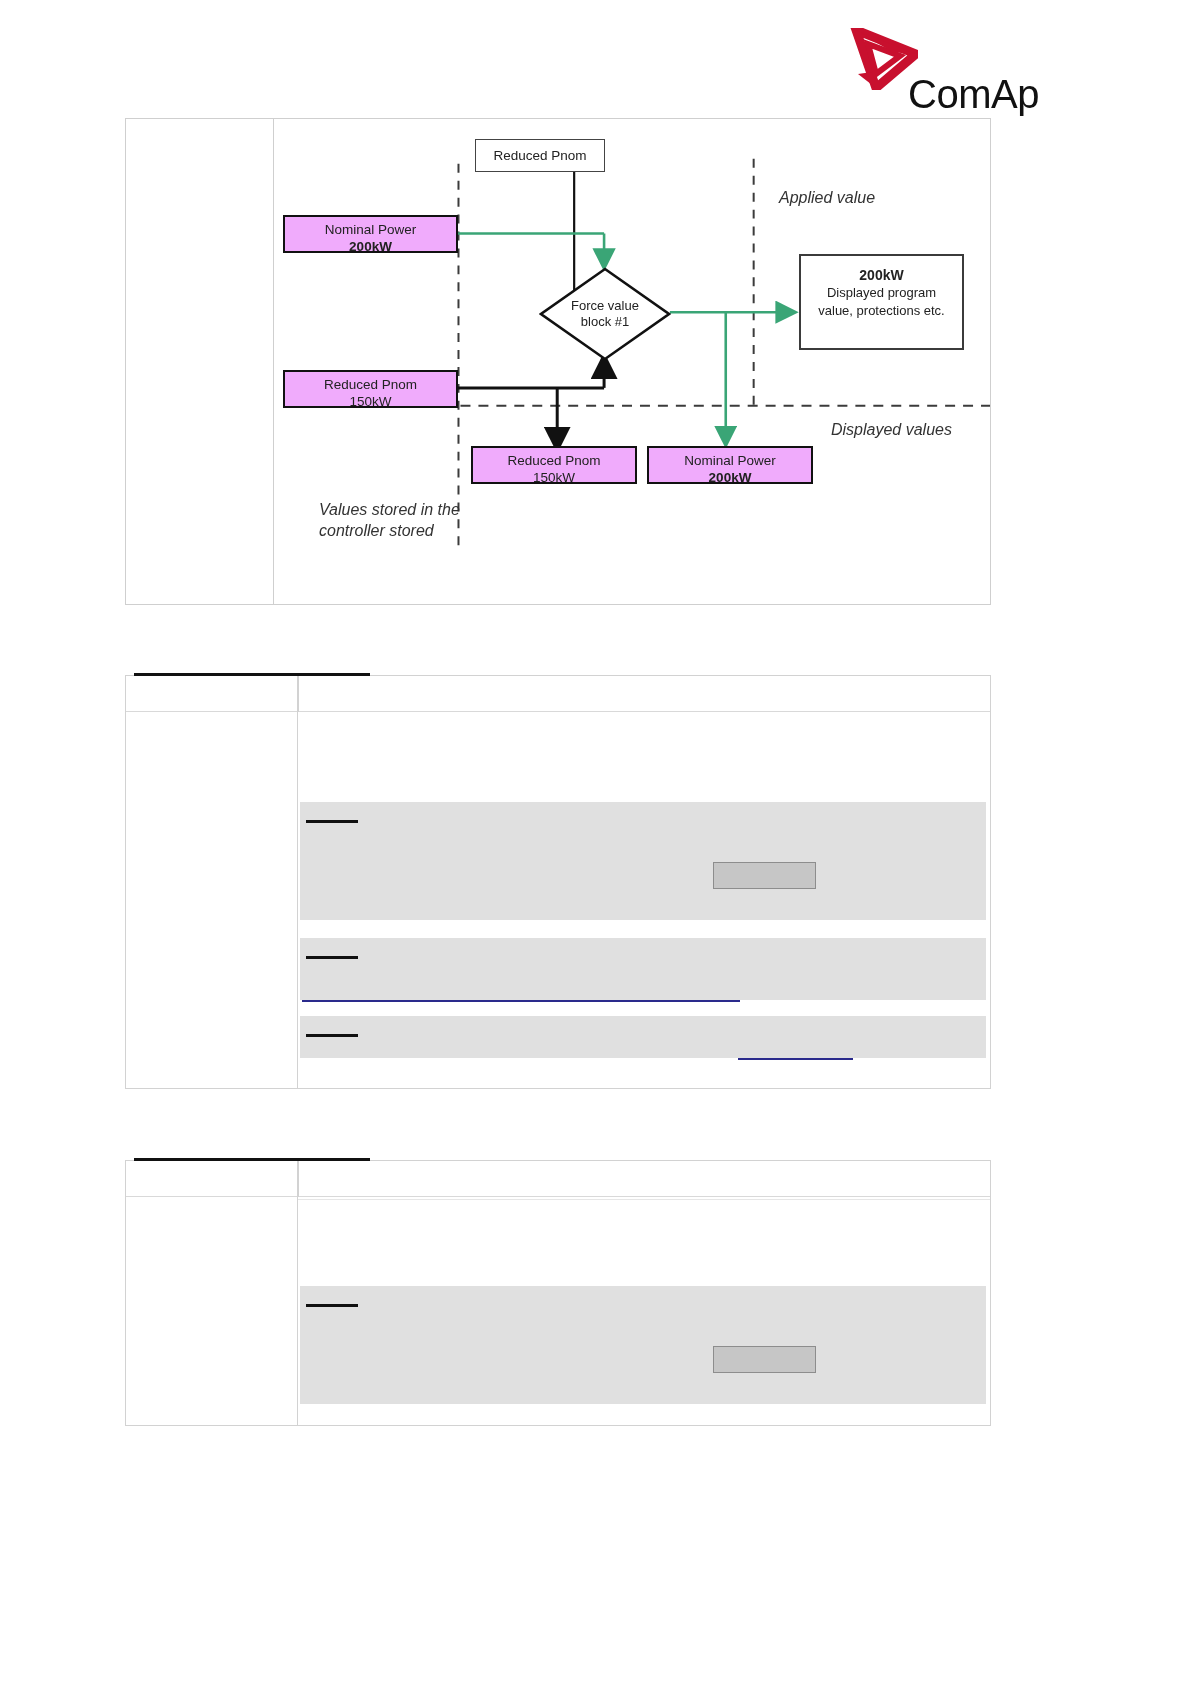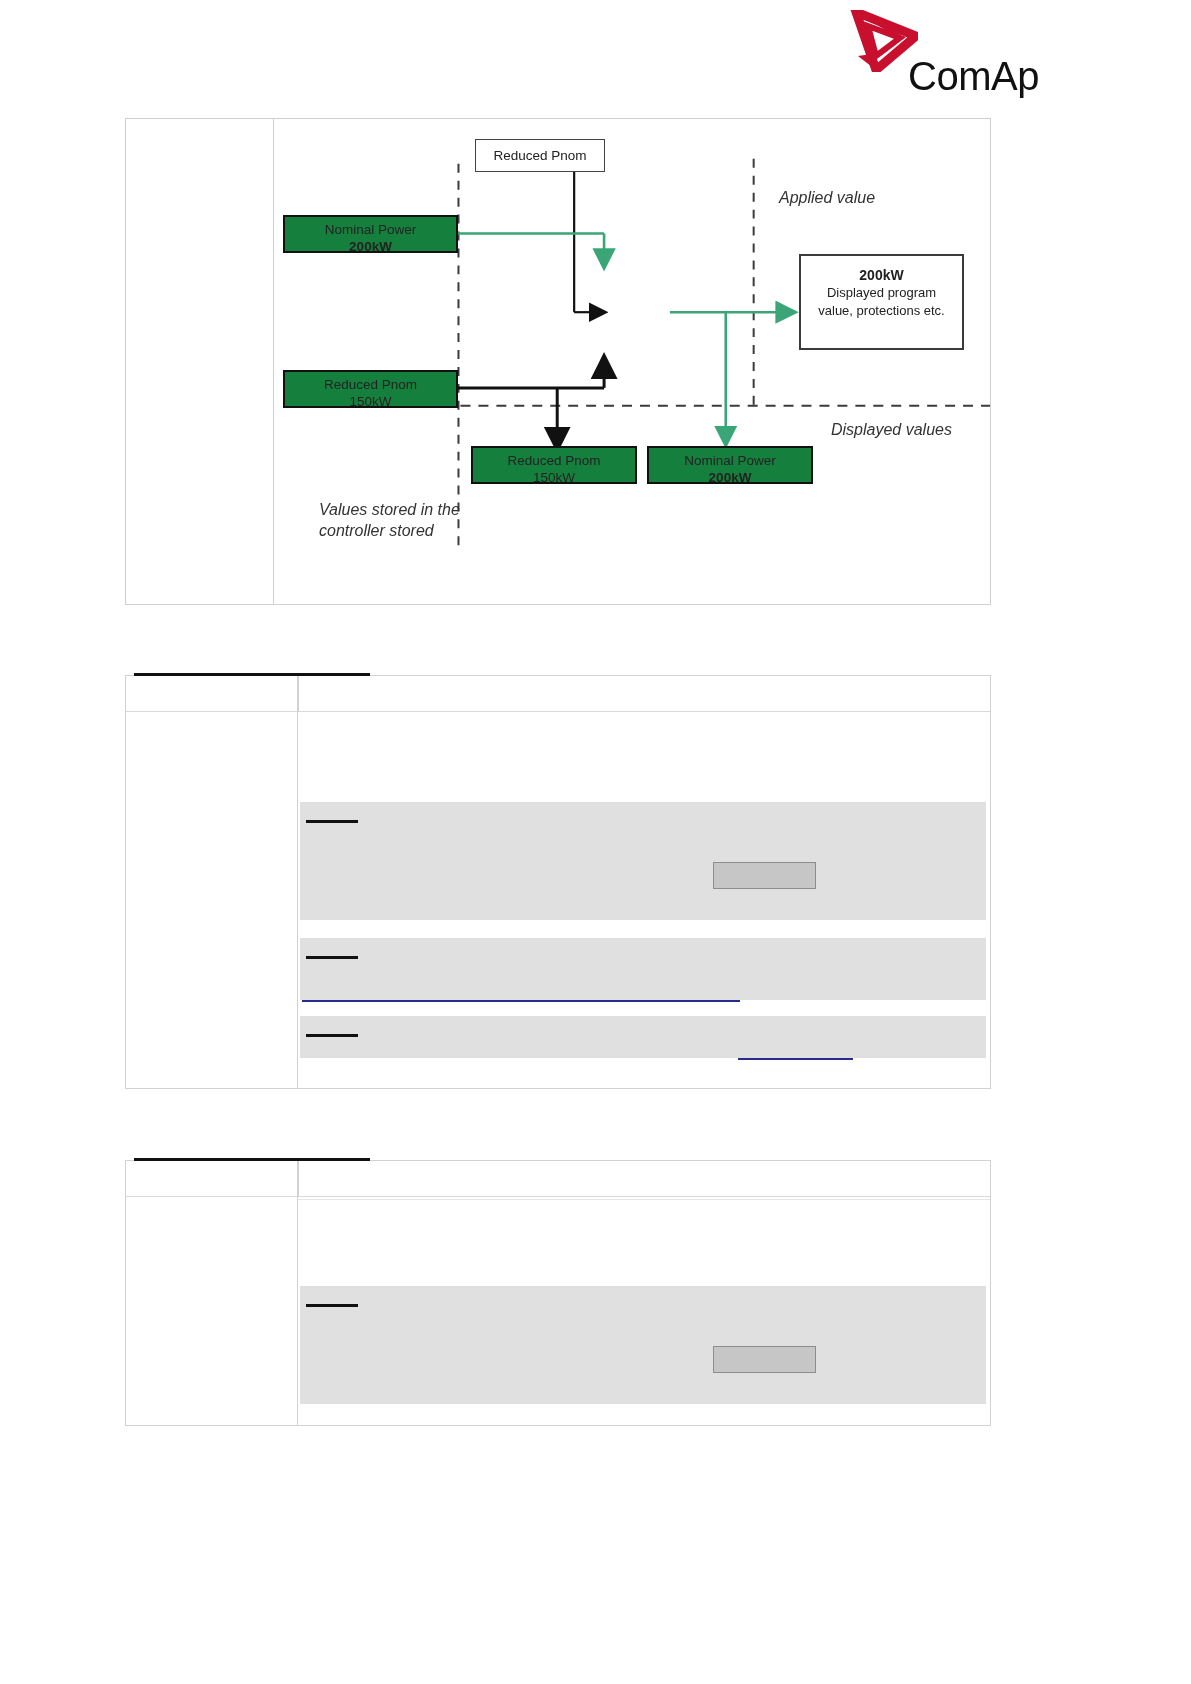--- a/index.html
+++ b/index.html
@@ -1,29 +1,29 @@
 <!DOCTYPE html>
 <html><head>
 <meta charset="utf-8">
 <style>
   html,body{margin:0;padding:0;background:#ffffff;}
   body{width:1191px;height:1684px;position:relative;font-family:"Liberation Sans",sans-serif;color:#1a1a1a;}
 
   
-  .logo-wrap{position:absolute;left:846px;top:10px;width:170px;height:88px;}
+  .logo-wrap{position:absolute;left:846px;top:28px;width:170px;height:88px;}
   .logo-mark{position:absolute;left:0px;top:0px;width:72px;height:62px;}
   .logo-text{position:absolute;left:62px;top:46px;font-size:40px;line-height:40px;letter-spacing:-0.5px;color:#111;font-family:"Liberation Sans",sans-serif;}
 
   
   .fig-table{position:absolute;left:125px;top:118px;width:866px;height:487px;border:1px solid #cfcfcf;box-sizing:border-box;background:#fff;}
   .fig-left-col{position:absolute;left:0;top:0;width:148px;height:100%;border-right:1px solid #cfcfcf;box-sizing:border-box;}
   .fig-canvas{position:absolute;left:149px;top:0;right:0;bottom:0;}
 
   
-  .dbox{position:absolute;border:2px solid #111;background:#15803d;box-sizing:border-box;text-align:center;color:#222;font-size:13.5px;line-height:17px;padding-top:4px;}
+  .dbox{position:absolute;border:2px solid #111;background:#f0abfc;box-sizing:border-box;text-align:center;color:#222;font-size:13.5px;line-height:17px;padding-top:4px;}
   .dbox .b{font-weight:bold;}
   .plainbox{position:absolute;border:1.6px solid #444;background:#fff;box-sizing:border-box;text-align:center;color:#222;font-size:13.5px;line-height:17px;}
   .bigbox{position:absolute;border:2px solid #3b3b3b;background:#fff;box-sizing:border-box;text-align:center;color:#222;font-size:13px;line-height:18px;padding-top:10px;}
   .bigbox .b{font-weight:bold;font-size:14px;}
 
   .diamond-wrap{position:absolute;}
   .diamond{position:absolute;left:0;top:0;width:100%;height:100%;}
   .diamond-lbl{position:absolute;left:0;top:50%;width:100%;transform:translateY(-50%);text-align:center;font-size:13px;line-height:16px;color:#222;}
 
   .note{position:absolute;font-size:16px;line-height:21px;color:#333;font-style:italic;}
@@ -102,20 +102,29 @@
     <div class="dbox" style="left:8px;top:96px;width:175px;height:38px;">
       <div>Nominal Power</div>
       <div class="b">200kW</div>
     </div>
 
     <div class="dbox" style="left:8px;top:251px;width:175px;height:38px;">
       <div>Reduced Pnom</div>
       <div>150kW</div>
     </div>
 
+    <div class="diamond-wrap" style="left:264px;top:148px;width:132px;height:94px;">
+      <svg class="diamond" viewBox="0 0 132 94">
+        <polygon points="66,2 130,47 66,92 2,47" fill="#fff" stroke="#111" stroke-width="2.6"></polygon>
+      </svg>
+      <div class="diamond-lbl">
+        <div>Force value</div>
+        <div>block #1</div>
+      </div>
+    </div>
 
     <div class="bigbox" style="left:524px;top:135px;width:165px;height:96px;">
       <div class="b">200kW</div>
       <div>Displayed program</div>
       <div>value, protections etc.</div>
     </div>
 
     <div class="dbox" style="left:196px;top:327px;width:166px;height:38px;">
       <div>Reduced Pnom</div>
       <div>150kW</div>

